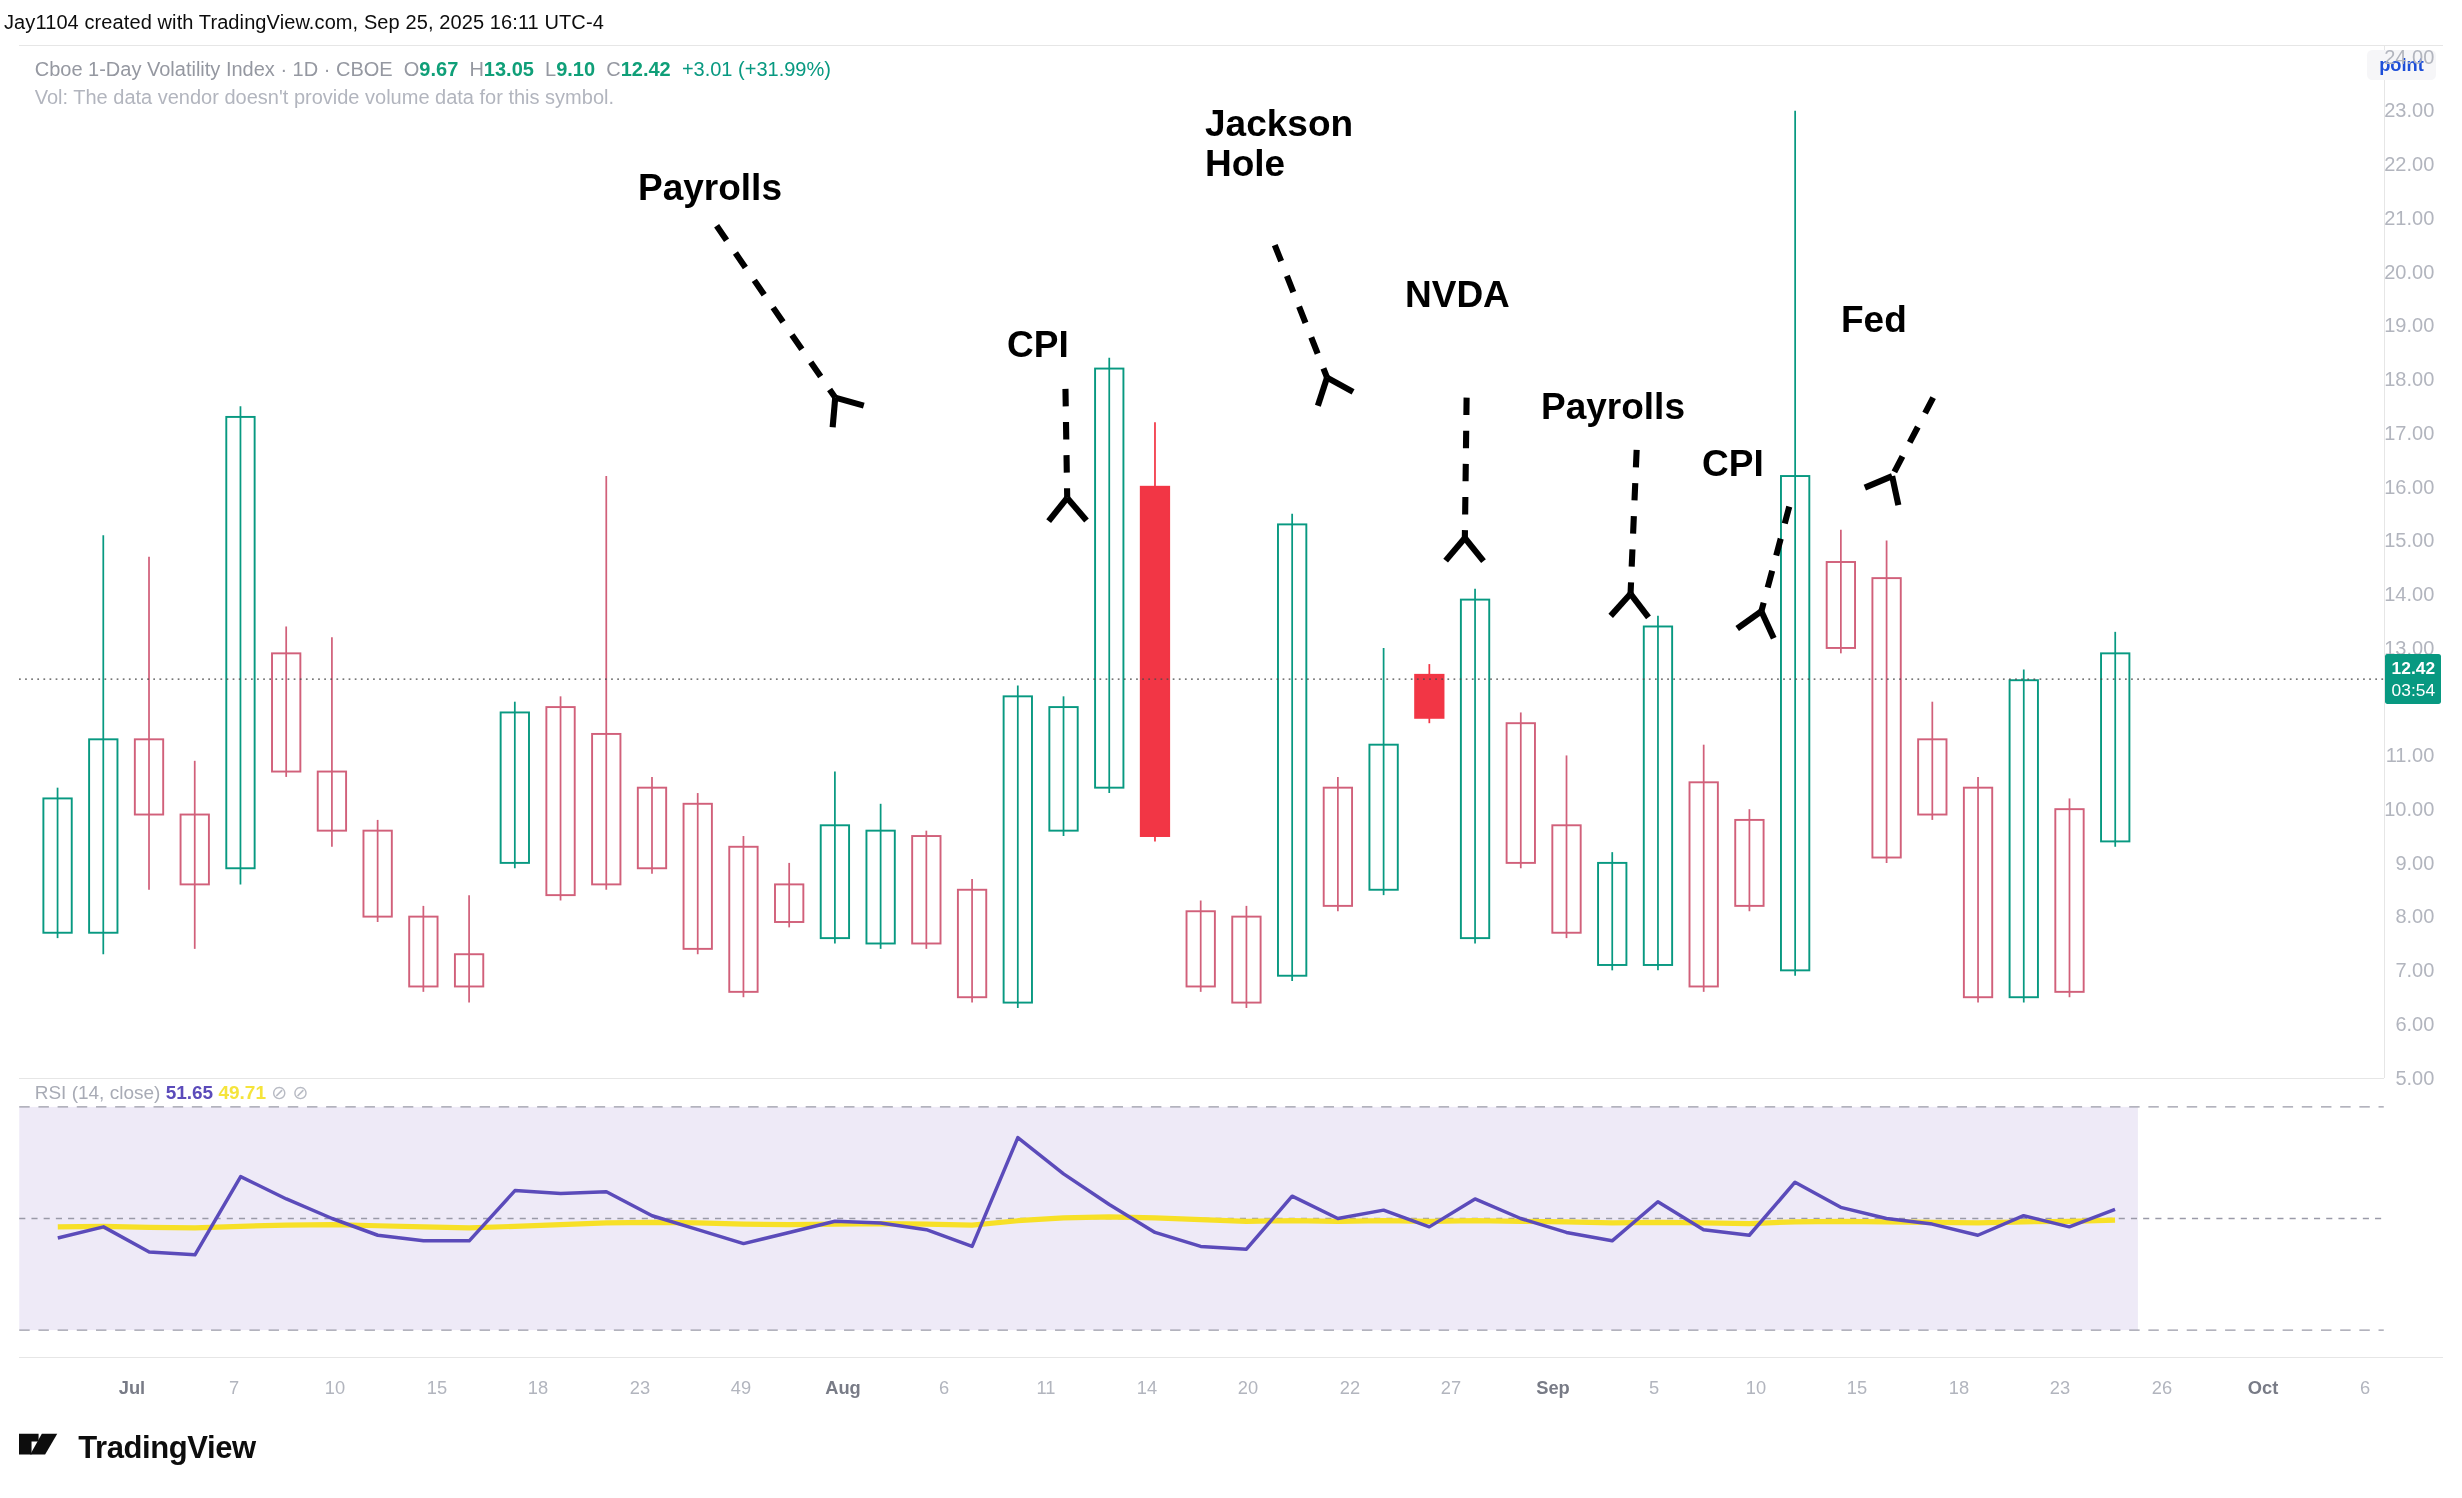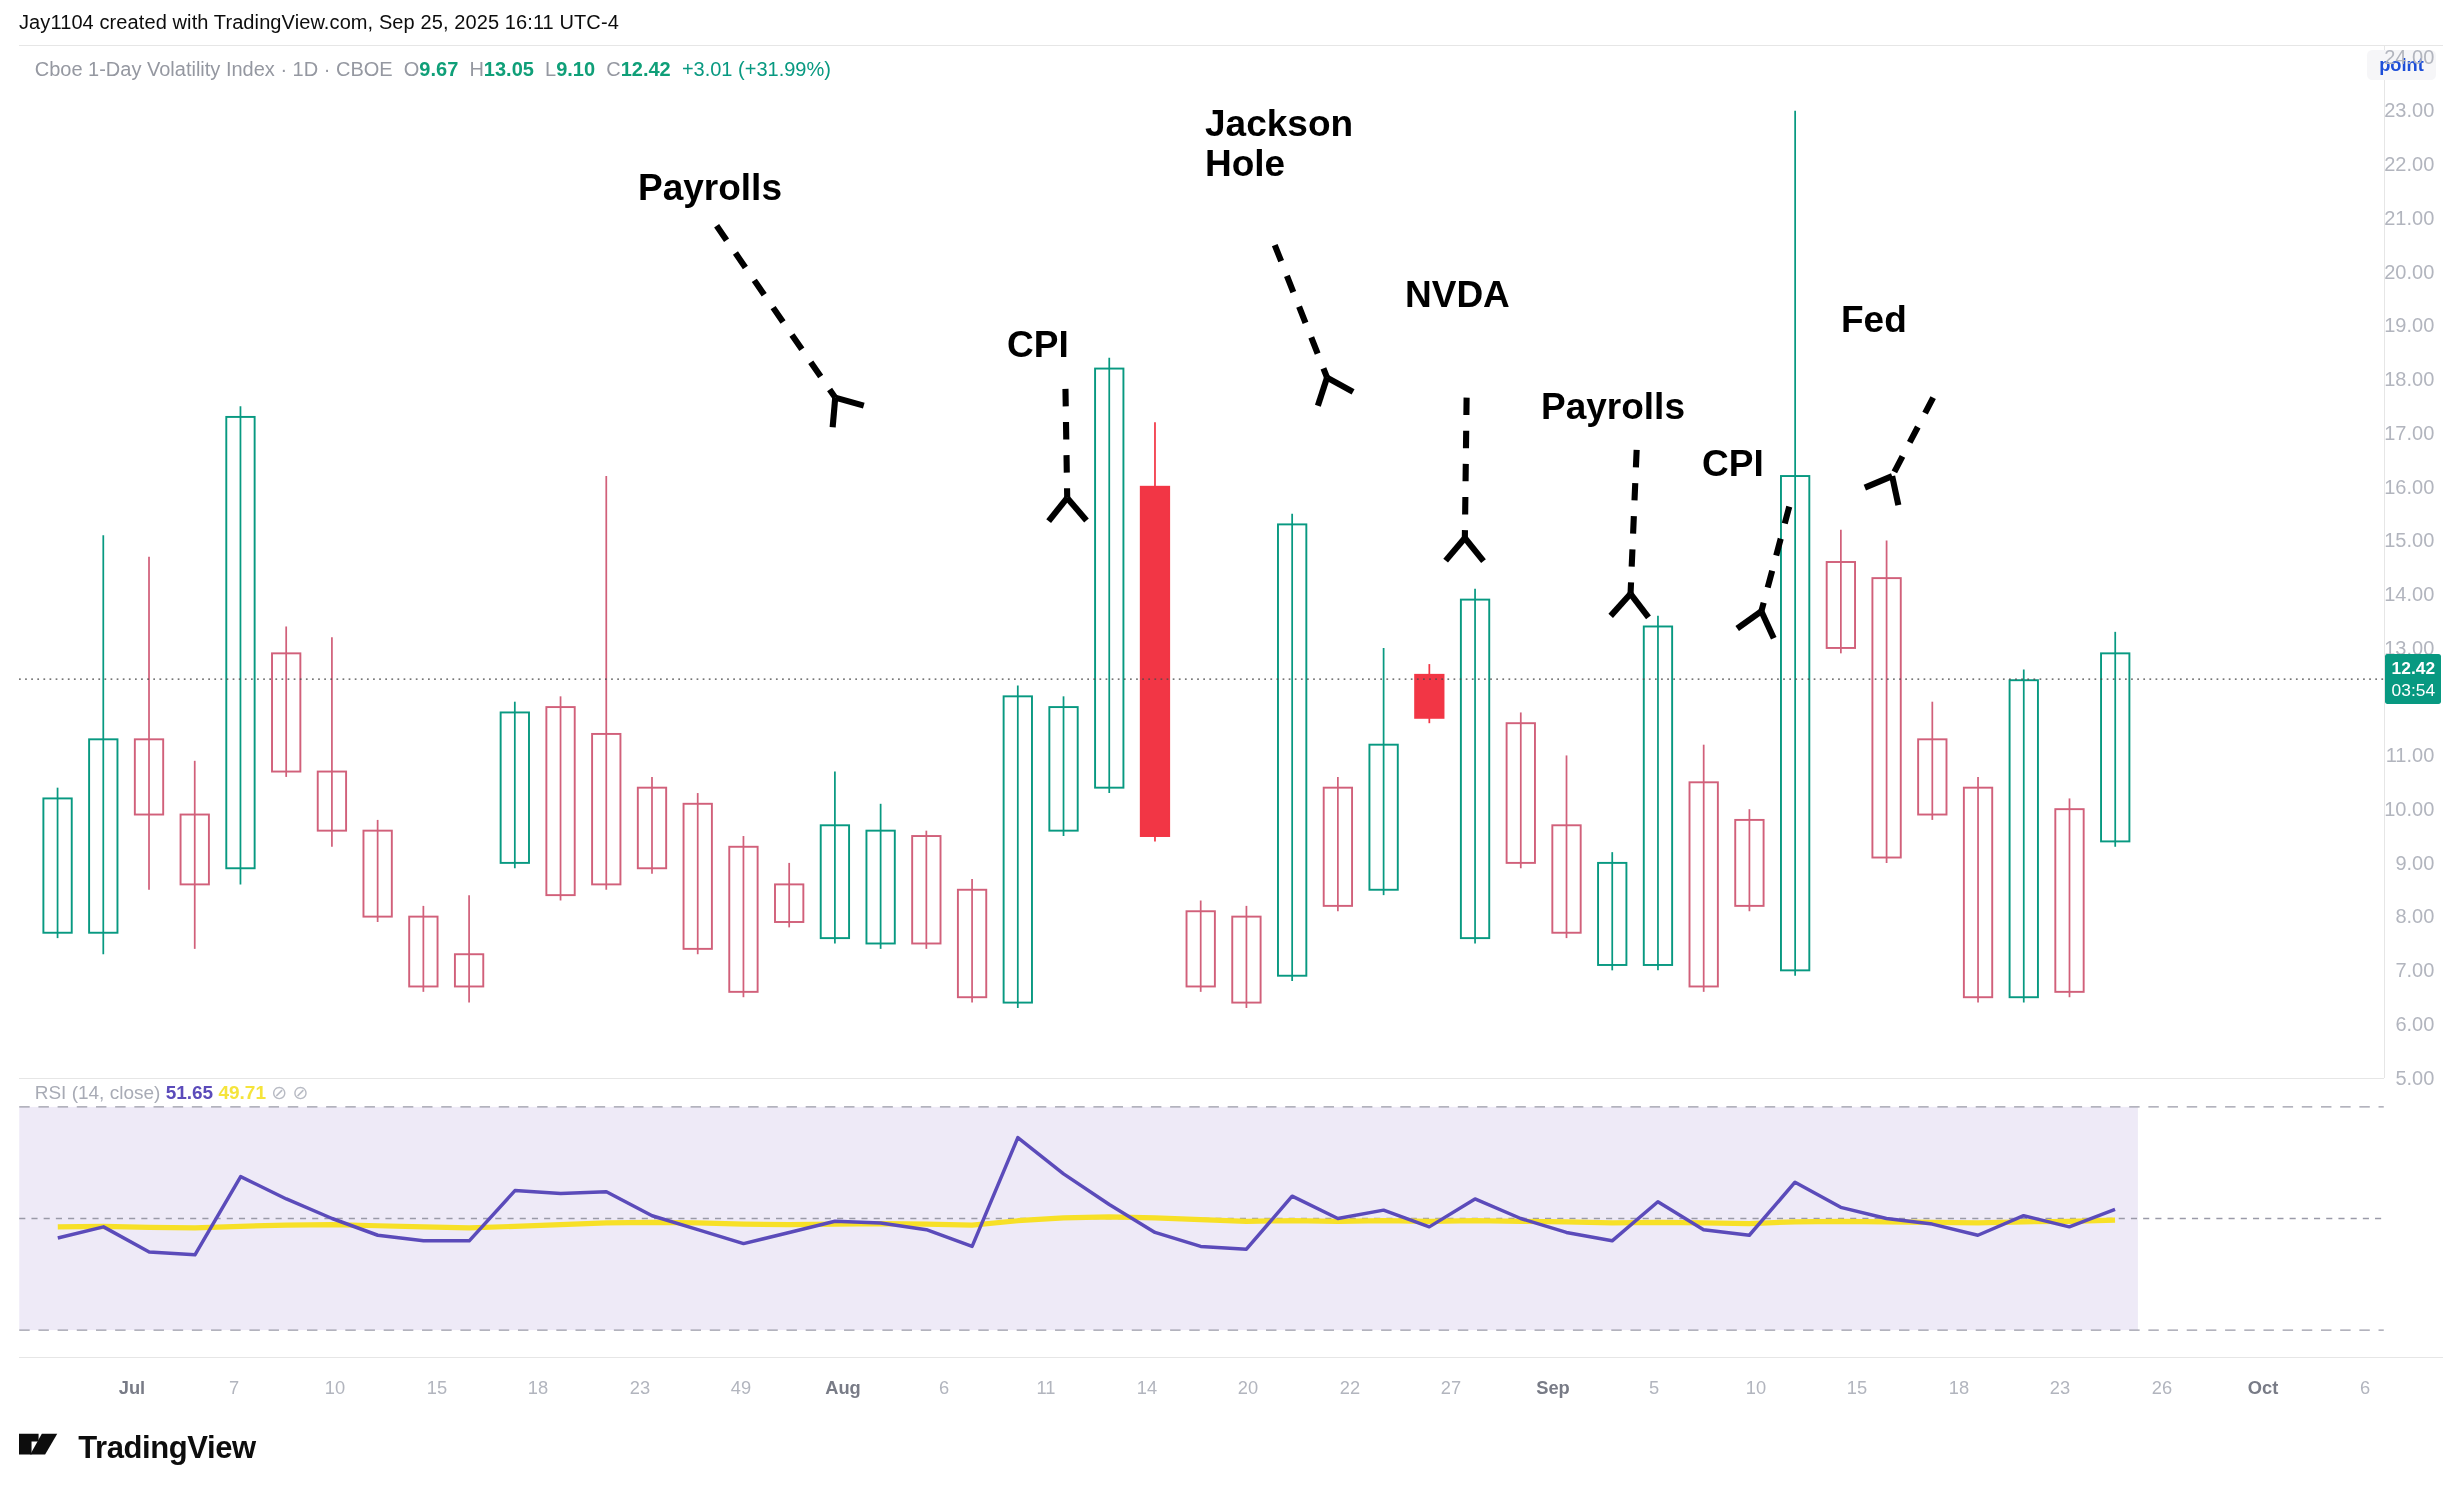--- a/index.html
+++ b/index.html
@@ -8,21 +8,21 @@
     width:2462px; height:1499px;
     font-family:"Liberation Sans", sans-serif;
     color:#131722;
     position:relative;
     overflow:hidden;
   }
   
   #attribution {
     position:absolute; left:0; top:0; width:2462px; height:45px;
     display:flex; align-items:center;
-    padding-left:19px;
+    padding-left:4px;
     font-size:20px; font-weight:400; color:#0d0d0d;
     background:#ffffff; letter-spacing:0.1px;
   }
   
   #chart-frame {
     position:absolute; left:19px; top:45px;
     width:2424px; height:1374px;
     background:#ffffff;
     border-top:0.9px solid #e6e6e6;
   }
@@ -240,20 +240,21 @@
     <div id="legend">
       <div>
         <span class="ttl">Cboe 1-Day Volatility Index</span><span class="ttl"> · </span><span class="ttl">1D</span><span class="ttl"> · </span><span class="ttl">CBOE</span>
         &nbsp;<span class="lbl">O</span><span class="up">9.67</span>
         &nbsp;<span class="lbl">H</span><span class="up">13.05</span>
         &nbsp;<span class="lbl">L</span><span class="up">9.10</span>
         &nbsp;<span class="lbl">C</span><span class="up">12.42</span>
         &nbsp;<span class="chg">+3.01</span>
         <span class="chg">(+31.99%)</span>
       </div>
+      <div class="vol">Vol: The data vendor doesn't provide volume data for this symbol.</div>
     </div>
 
     <div id="annotation-layer">
         <div class="anno" style="left: 619px; top: 122px;">Payrolls</div>
         <div class="anno" style="left: 988px; top: 279px;">CPI</div>
         <div class="anno" style="left: 1186px; top: 58px;">Jackson
 Hole</div>
         <div class="anno" style="left: 1386px; top: 229px;">NVDA</div>
         <div class="anno" style="left: 1522px; top: 341px;">Payrolls</div>
         <div class="anno" style="left: 1683px; top: 398px;">CPI</div>

